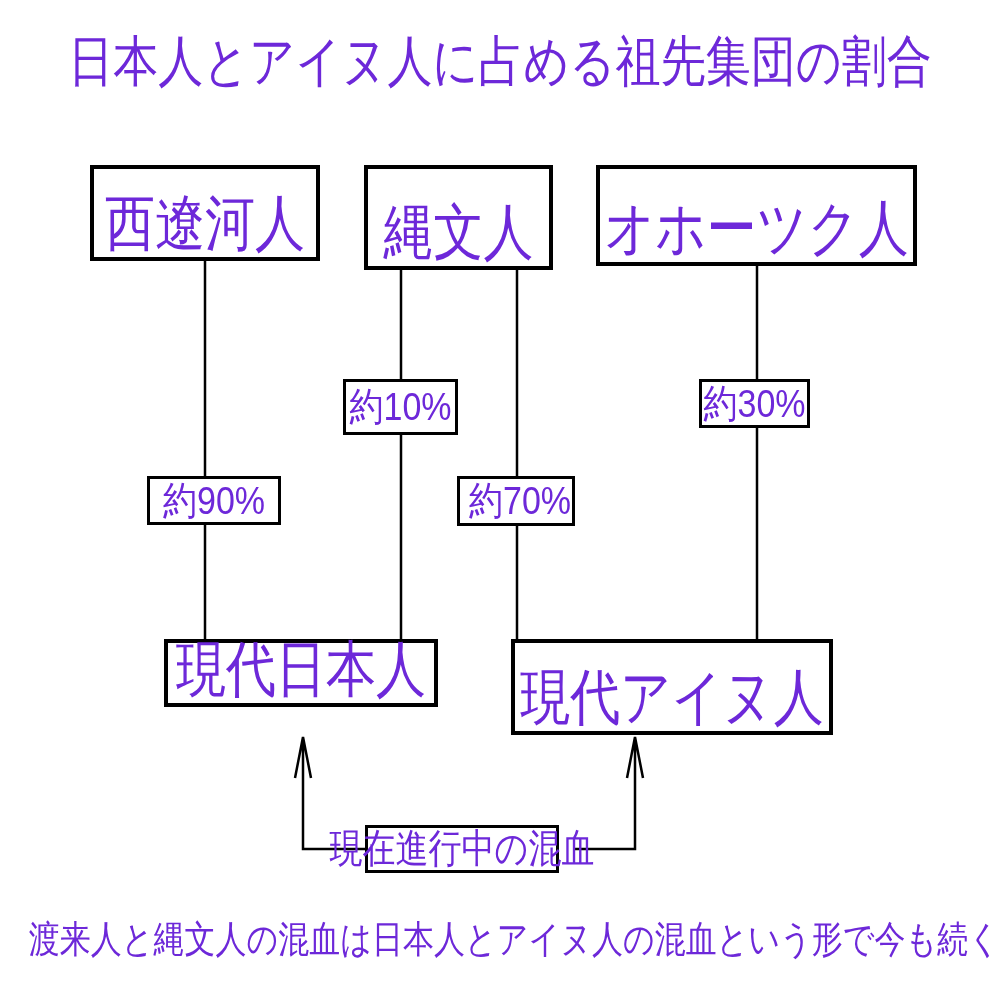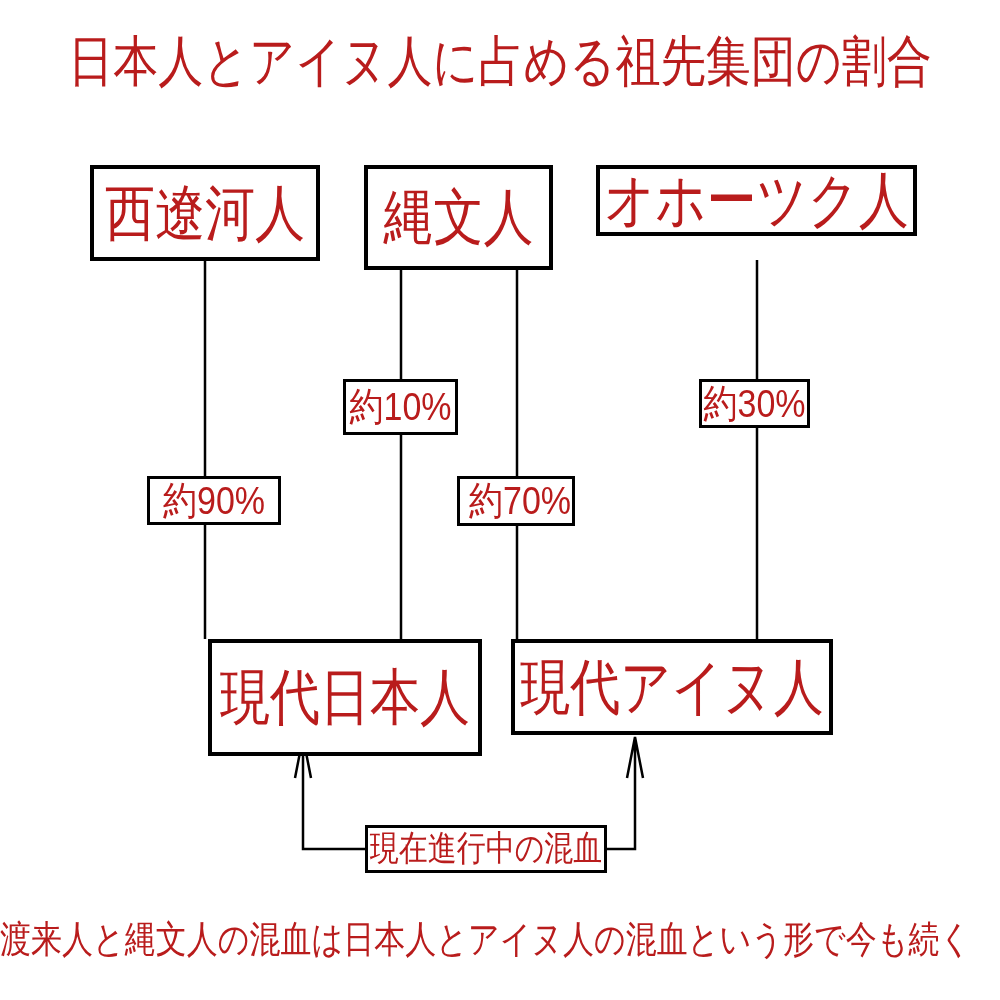--- a/index.html
+++ b/index.html
@@ -6,21 +6,21 @@
     margin: 0;
     padding: 0;
     background: #ffffff;
   }
   #stage {
     position: relative;
     width: 1000px;
     height: 1000px;
     background: #ffffff;
     font-family: "Liberation Sans", sans-serif;
-    color: #b91c1c;
+    color: #6d28d9;
     overflow: hidden;
   }
   .jp {
     display: inline-block;
     transform: scaleY(1.22);
     white-space: nowrap;
   }
   #title {
     position: absolute;
     left: 0;
@@ -32,66 +32,66 @@
     font-size: 45px;
     letter-spacing: 0px;
   }
   #caption {
     position: absolute;
     left: 0;
     top: 908px;
     width: 1000px;
     height: 64px;
     line-height: 64px;
-    text-align: left;
+    text-align: right;
     font-size: 31px;
   }
   .node {
     position: absolute;
     box-sizing: border-box;
     border: 4px solid #000000;
     background: #ffffff;
     display: flex;
-    align-items: center;
+    align-items: flex-end;
     justify-content: center;
     z-index: 2;
     font-size: 50px;
   }
   .pct {
     position: absolute;
     box-sizing: border-box;
     border: 3px solid #000000;
     background: #ffffff;
     display: flex;
     align-items: center;
     justify-content: center;
     z-index: 2;
     font-size: 34px;
   }
   .pct .jp { transform: scaleY(1.15); }
   #admixture-label {
     position: absolute;
     left: 365px;
     top: 825px;
-    width: 242px;
+    width: 194px;
     height: 48px;
     box-sizing: border-box;
     border: 3px solid #000000;
     background: #ffffff;
     display: flex;
     align-items: center;
     justify-content: center;
     z-index: 2;
-    font-size: 29px;
+    font-size: 33px;
   }
   
   #node-nishiryoga   { left:  90px; top: 165px; width: 230px; height: 96px; }
   #node-jomon        { left: 364px; top: 165px; width: 189px; height: 105px; }
-  #node-okhotsk      { left: 596px; top: 165px; width: 321px; height: 71px; }
-  #node-modern-japanese { left: 164px; top: 639px; width: 274px; height: 117px; margin-left: 44px; }
+  #node-okhotsk      { left: 596px; top: 165px; width: 321px; height: 101px; }
+  #node-modern-japanese { left: 164px; top: 639px; width: 274px; height: 68px; }
   #node-modern-ainu     { left: 475px; top: 639px; width: 322px; height: 96px; margin-left: 36px; }
   
   #pct-90 { left: 147px; top: 476px; width: 134px; height: 49px; }
   #pct-10 { left: 343px; top: 379px; width: 115px; height: 56px; }
   #pct-70 { left: 457px; top: 476px; width: 118px; height: 50px; padding-left: 8px; }
   #pct-30 { left: 699px; top: 379px; width: 111px; height: 49px; }
   #connector-svg {
     position: absolute;
     left: 0;
     top: 0;

